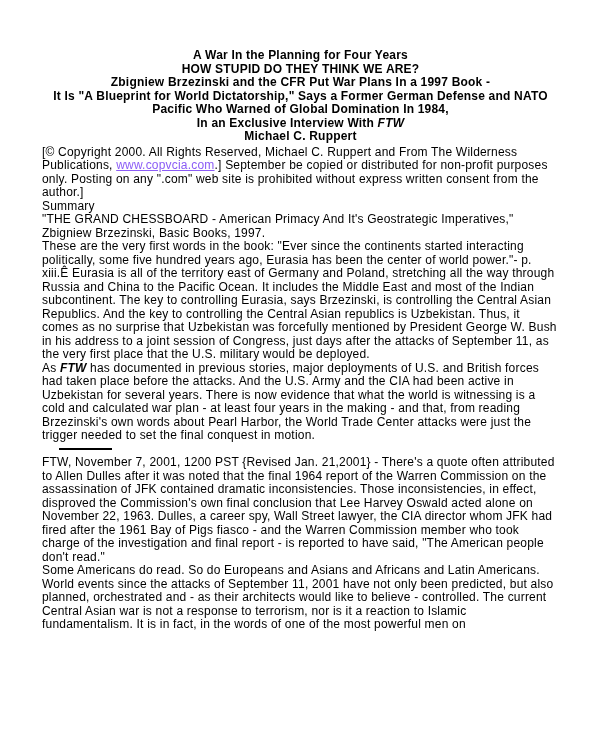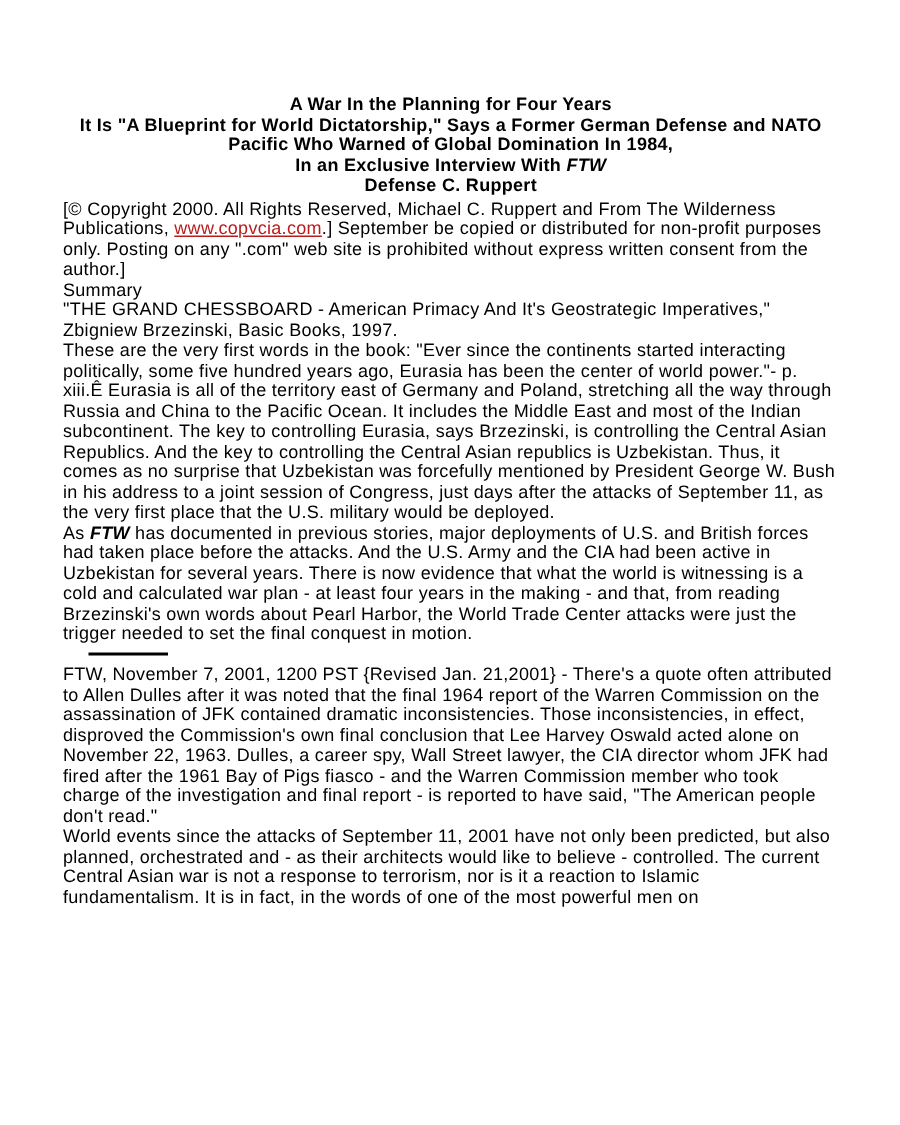--- a/index.html
+++ b/index.html
@@ -12,21 +12,21 @@
     height: 750px;
     overflow: hidden;
     font-family: "Liberation Sans", sans-serif;
     color: #000000;
     -webkit-font-smoothing: antialiased;
   }
   .page {
     box-sizing: border-box;
     width: 600px;
     height: 750px;
-    padding: 63px 41px 0 42px;
+    padding: 49px 41px 0 42px;
     background: #ffffff;
   }
   .heading {
     text-align: center;
     font-weight: bold;
     font-size: 12px;
     line-height: 13.5px;
     letter-spacing: 0.2px;
     margin: 0 0 2px 0;
   }
@@ -41,21 +41,21 @@
     text-align: left;
   }
   .journal-italic {
     font-style: italic;
   }
   .journal-bold-italic {
     font-style: italic;
     font-weight: bold;
   }
   a.doc-link {
-    color: #b91c1c;
+    color: #8b5cf6;
     text-decoration: underline;
     cursor: pointer;
   }
   .divider-slot {
     height: 13.5px;
     display: flex;
     align-items: center;
   }
   .divider-bar {
     display: block;
@@ -65,38 +65,41 @@
     background: #000000;
   }
 </style>
 </head>
 <body>
 
 <div class="page">
 
   <div class="heading">
     <p>A War In the Planning for Four Years</p>
+    <p>HOW STUPID DO THEY THINK WE ARE?</p>
+    <p>Zbigniew Brzezinski and the CFR Put War Plans In a 1997 Book -</p>
     <p>It Is "A Blueprint for World Dictatorship," Says a Former German Defense and NATO</p>
     <p>Pacific Who Warned of Global Domination In 1984,</p>
     <p><span>In an Exclusive Interview With </span><span class="journal-italic">FTW</span></p>
-    <p>Defense C. Ruppert</p>
+    <p>Michael C. Ruppert</p>
   </div>
 
   <p class="body-text"><span>[© Copyright 2000. All Rights Reserved, Michael C. Ruppert and From The Wilderness Publications, </span><a href="#" class="doc-link">www.copvcia.com</a><span>.] September be copied or distributed for non-profit purposes only. Posting on any ".com" web site is prohibited without express written consent from the author.]</span></p>
 
   <p class="body-text">Summary</p>
 
   <p class="body-text">"THE GRAND CHESSBOARD - American Primacy And It's Geostrategic Imperatives," Zbigniew Brzezinski, Basic Books, 1997.</p>
 
   <p class="body-text">These are the very first words in the book: "Ever since the continents started interacting politically, some five hundred years ago, Eurasia has been the center of world power."- p. xiii.Ê Eurasia is all of the territory east of Germany and Poland, stretching all the way through Russia and China to the Pacific Ocean. It includes the Middle East and most of the Indian subcontinent. The key to controlling Eurasia, says Brzezinski, is controlling the Central Asian Republics. And the key to controlling the Central Asian republics is Uzbekistan. Thus, it comes as no surprise that Uzbekistan was forcefully mentioned by President George W. Bush in his address to a joint session of Congress, just days after the attacks of September 11, as the very first place that the U.S. military would be deployed.</p>
 
   <p class="body-text"><span>As </span><span class="journal-bold-italic">FTW</span><span> has documented in previous stories, major deployments of U.S. and British forces had taken place before the attacks. And the U.S. Army and the CIA had been active in Uzbekistan for several years. There is now evidence that what the world is witnessing is a cold and calculated war plan - at least four years in the making - and that, from reading Brzezinski's own words about Pearl Harbor, the World Trade Center attacks were just the trigger needed to set the final conquest in motion.</span></p>
 
   <div class="divider-slot">
     <span class="divider-bar"></span>
   </div>
 
   <p class="body-text">FTW, November 7, 2001, 1200 PST {Revised Jan. 21,2001} - There's a quote often attributed to Allen Dulles after it was noted that the final 1964 report of the Warren Commission on the assassination of JFK contained dramatic inconsistencies. Those inconsistencies, in effect, disproved the Commission's own final conclusion that Lee Harvey Oswald acted alone on November 22, 1963. Dulles, a career spy, Wall Street lawyer, the CIA director whom JFK had fired after the 1961 Bay of Pigs fiasco - and the Warren Commission member who took charge of the investigation and final report - is reported to have said, "The American people don't read."</p>
 
+  <p class="body-text">Some Americans do read. So do Europeans and Asians and Africans and Latin Americans.</p>
 
   <p class="body-text">World events since the attacks of September 11, 2001 have not only been predicted, but also planned, orchestrated and - as their architects would like to believe - controlled. The current Central Asian war is not a response to terrorism, nor is it a reaction to Islamic fundamentalism. It is in fact, in the words of one of the most powerful men on</p>
 
 </div>
 
 </body></html>

